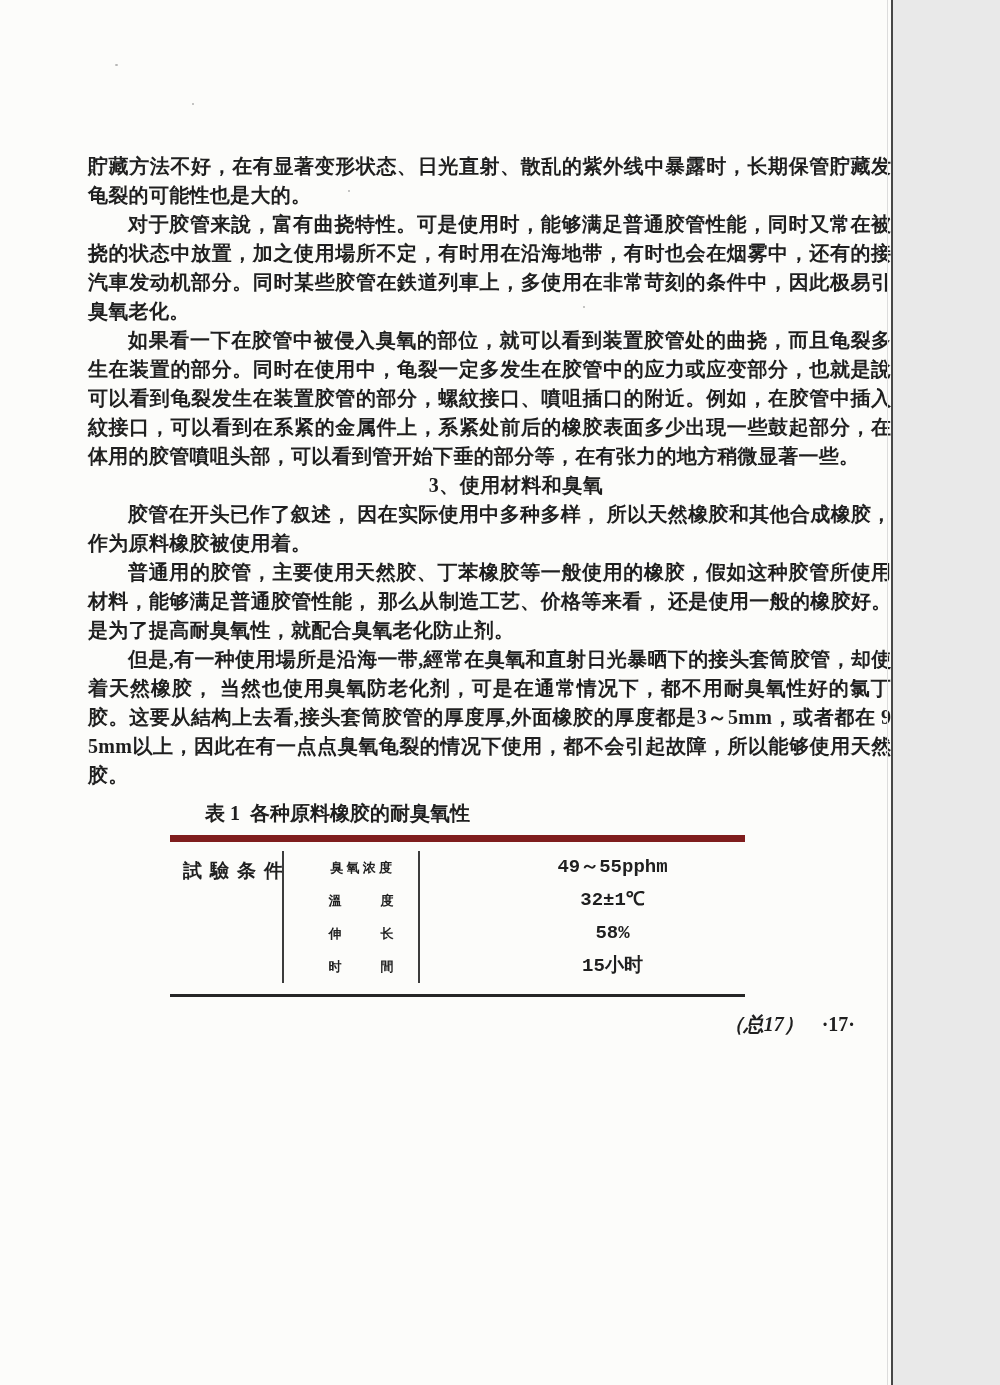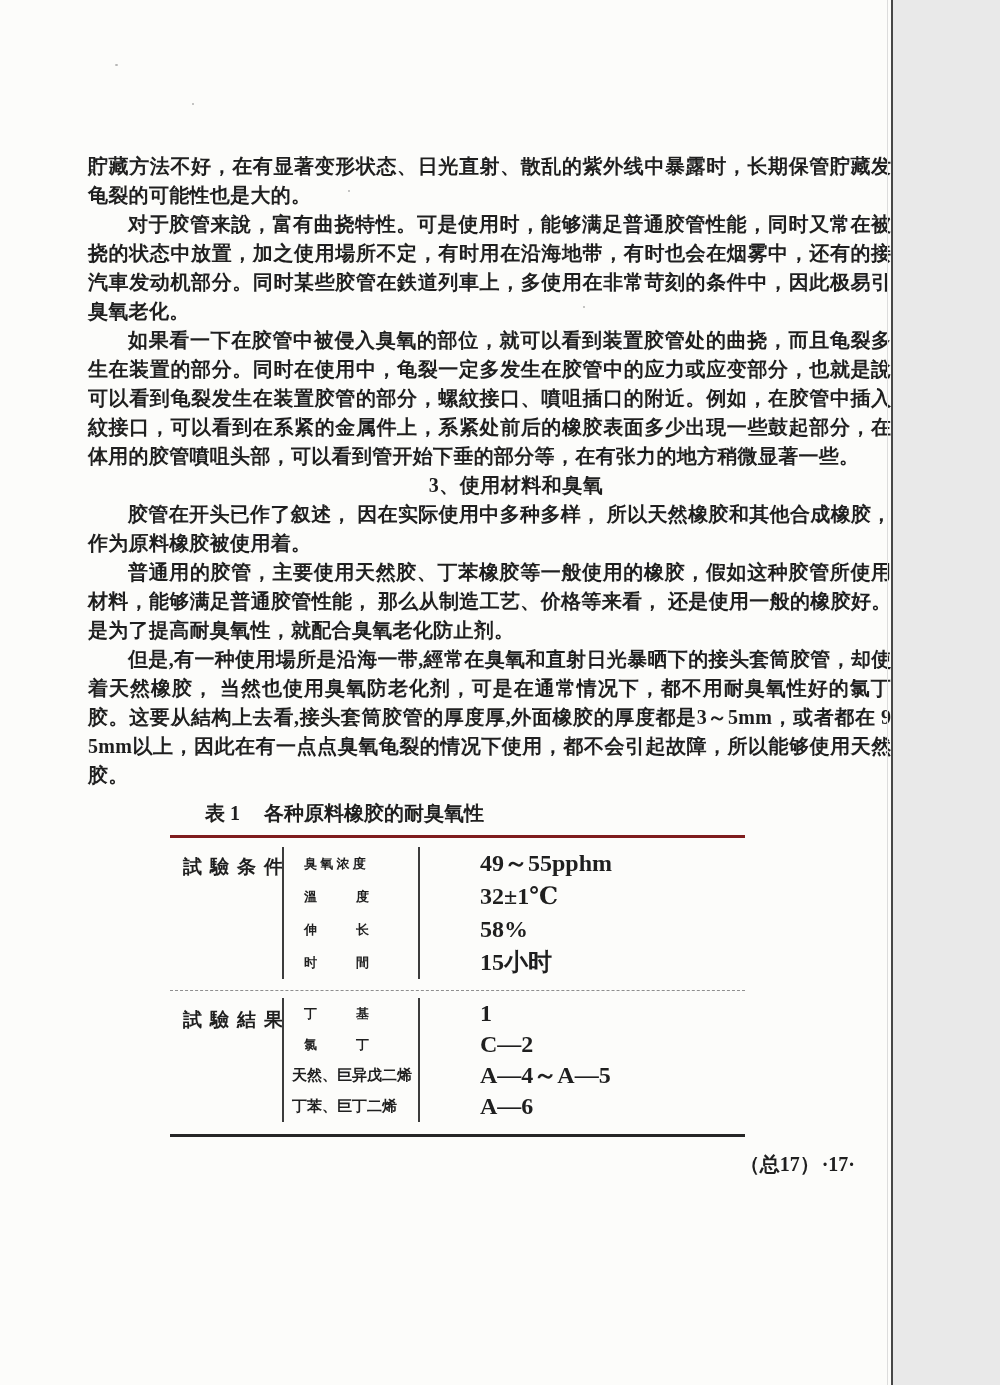--- a/index.html
+++ b/index.html
@@ -26,56 +26,57 @@
     font-size:20px;line-height:29px;
     font-weight:700;
     text-indent:1.6em;
     letter-spacing:0.5px;
     text-align:center;
   }
   .table-caption{
     margin:10px 0 0 117px;
     font-size:20px;font-weight:700;
   }
-  .caption-no{margin-right:24px;}
+  .caption-no{margin-right:10px;}
   .dtable{
     margin:8px 0 0 82px;
     width:575px;
-    border-top:3px solid #7f1d1d;
+    border-top:7px solid #7f1d1d;
     border-bottom:3px solid #262626;
     font-weight:600;
+    text-align:center;
   }
   .tsection{display:flex;}
   .tsection.second{border-top:1px dashed #8f8f8f;}
   .tlabel{
     width:112px;box-sizing:border-box;
     padding:16px 0 0 13px;
     font-size:19px;letter-spacing:0.42em;white-space:nowrap;
   }
   .trows{flex:1;padding:9px 0 11px 0;}
   .second .trows{padding:7px 0 12px 0;}
   .trow{display:flex;}
   .tname{
     width:138px;box-sizing:border-box;
     border-left:2px solid #3c3c3c;
     border-right:2px solid #3c3c3c;
     padding-left:20px;
     font-size:13px;line-height:33px;white-space:nowrap;
   }
   .second .tname{line-height:31px;}
   .tname.long{font-size:15px;padding-left:8px;letter-spacing:0;}
-  .tvalue{flex:1;padding-left:60px;font-size:24px;line-height:33px;white-space:nowrap;}
+  .tvalue{flex:1;padding-left:60px;font-size:19px;line-height:33px;white-space:nowrap;font-family:Liberation Mono, monospace;}
   .second .tvalue{line-height:31px;}
   .footer{
     margin-top:14px;
     text-align:right;
     padding-right:57px;
     font-size:20px;font-weight:700;
   }
-  .footer .vol{margin-right:2px;}
+  .footer .vol{margin-right:18px;font-style:italic;}
   .edge-line{position:absolute;top:0;right:0;width:2px;height:100%;background:#474747;}
   .edge-line-light{position:absolute;top:0;right:5px;width:1px;height:100%;background:#dcdcdc;}
   .speck{position:absolute;background:#8a8a8a;border-radius:50%;opacity:0.65;}
   .speck.s1{left:115px;top:64px;width:3px;height:2px;}
   .speck.s2{left:192px;top:103px;width:2px;height:2px;}
   .speck.s3{left:348px;top:190px;width:2px;height:2px;}
   .speck.s4{left:583px;top:306px;width:2px;height:2px;}
 </style>
 </head>
 <body>
@@ -115,41 +116,20 @@
           <div class="trow">
             <div class="tname">伸　　　长</div>
             <div class="tvalue">58%</div>
           </div>
           <div class="trow">
             <div class="tname">时　　　間</div>
             <div class="tvalue">15小时</div>
           </div>
         </div>
       </div>
-      <div class="tsection second">
-        <div class="tlabel">試驗結果</div>
-        <div class="trows">
-          <div class="trow">
-            <div class="tname">丁　　　基</div>
-            <div class="tvalue">1</div>
-          </div>
-          <div class="trow">
-            <div class="tname">氯　　　丁</div>
-            <div class="tvalue">C—2</div>
-          </div>
-          <div class="trow">
-            <div class="tname long">天然、巨异戊二烯</div>
-            <div class="tvalue">A—4～A—5</div>
-          </div>
-          <div class="trow">
-            <div class="tname long">丁苯、巨丁二烯</div>
-            <div class="tvalue">A—6</div>
-          </div>
-        </div>
-      </div>
     </div>
 
     <div class="footer">
       <span class="vol">（总17）</span><span>·17·</span>
     </div>
   </div>
 
   <div class="edge-line-light"></div>
   <div class="edge-line"></div>
 </div>

